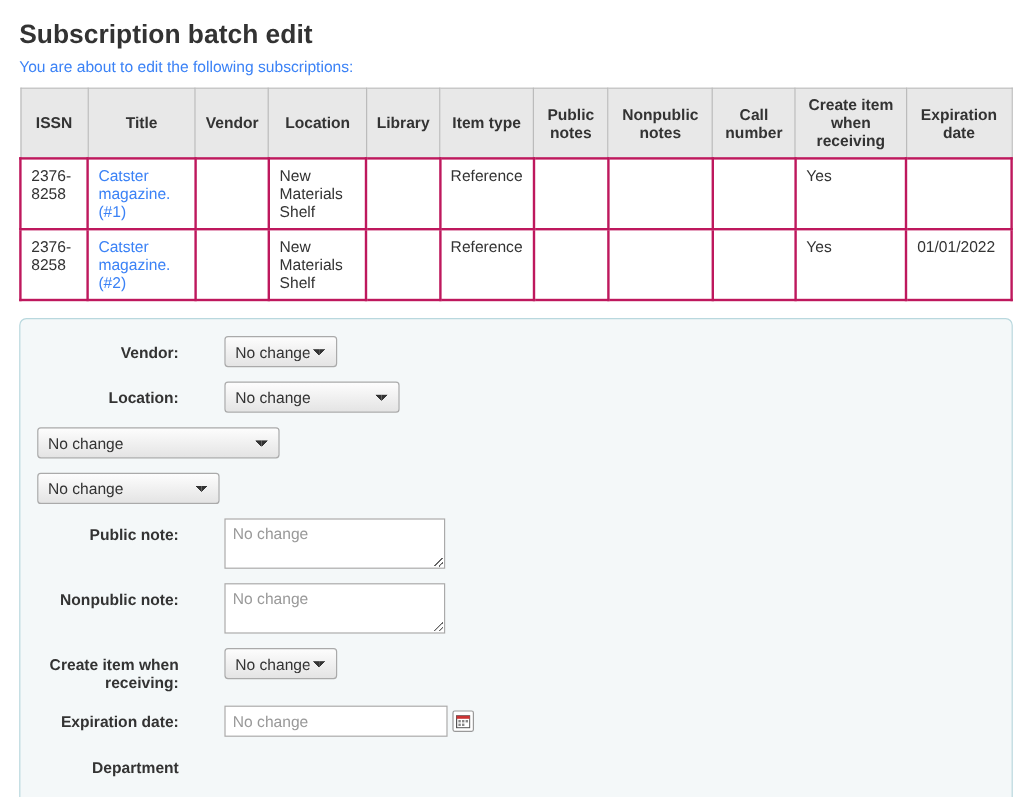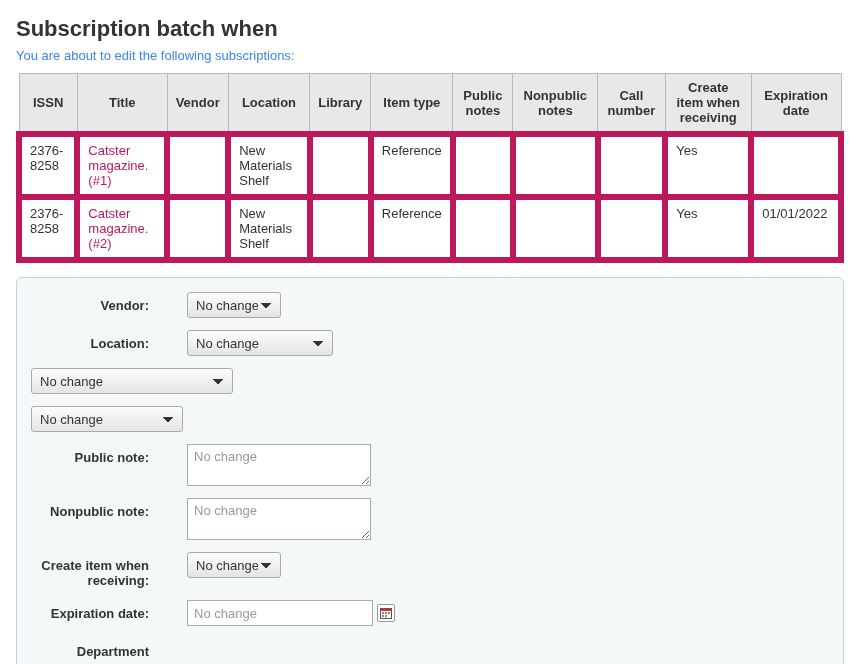--- a/index.html
+++ b/index.html
@@ -32,27 +32,27 @@
       background: #e8e8e8;
       border: 1px solid #bbb;
       padding: 6px 8px;
       font-weight: bold;
       text-align: center;
       font-size: 13px;
       color: #333;
       vertical-align: middle;
     }
     table.subs td {
-      border: 6px solid #be185d;
+      border: 2px solid #be185d;
       padding: 6px 8px;
       vertical-align: top;
       font-size: 13px;
     }
     table.subs td a {
-      color: #be185d;
+      color: #3b82f6;
       text-decoration: none;
     }
     .form-panel {
       background: #f4f8f9;
       border: 1px solid #b9d8de;
       border-radius: 6px;
       padding: 14px 14px 18px 14px;
       margin-bottom: 14px;
     }
     .form-row {
@@ -145,21 +145,21 @@
       align-items: center;
       justify-content: center;
       cursor: pointer;
       padding: 0;
     }
     .cal-btn svg { display: block; }
   </style>
 </head>
 <body>
 
-<h1>Subscription batch when</h1>
+<h1>Subscription batch edit</h1>
 <p class="intro">You are about to edit the following subscriptions:</p>
 
 <table class="subs">
   <thead>
     <tr>
       <th>ISSN</th>
       <th>Title</th>
       <th>Vendor</th>
       <th>Location</th>
       <th>Library</th>

